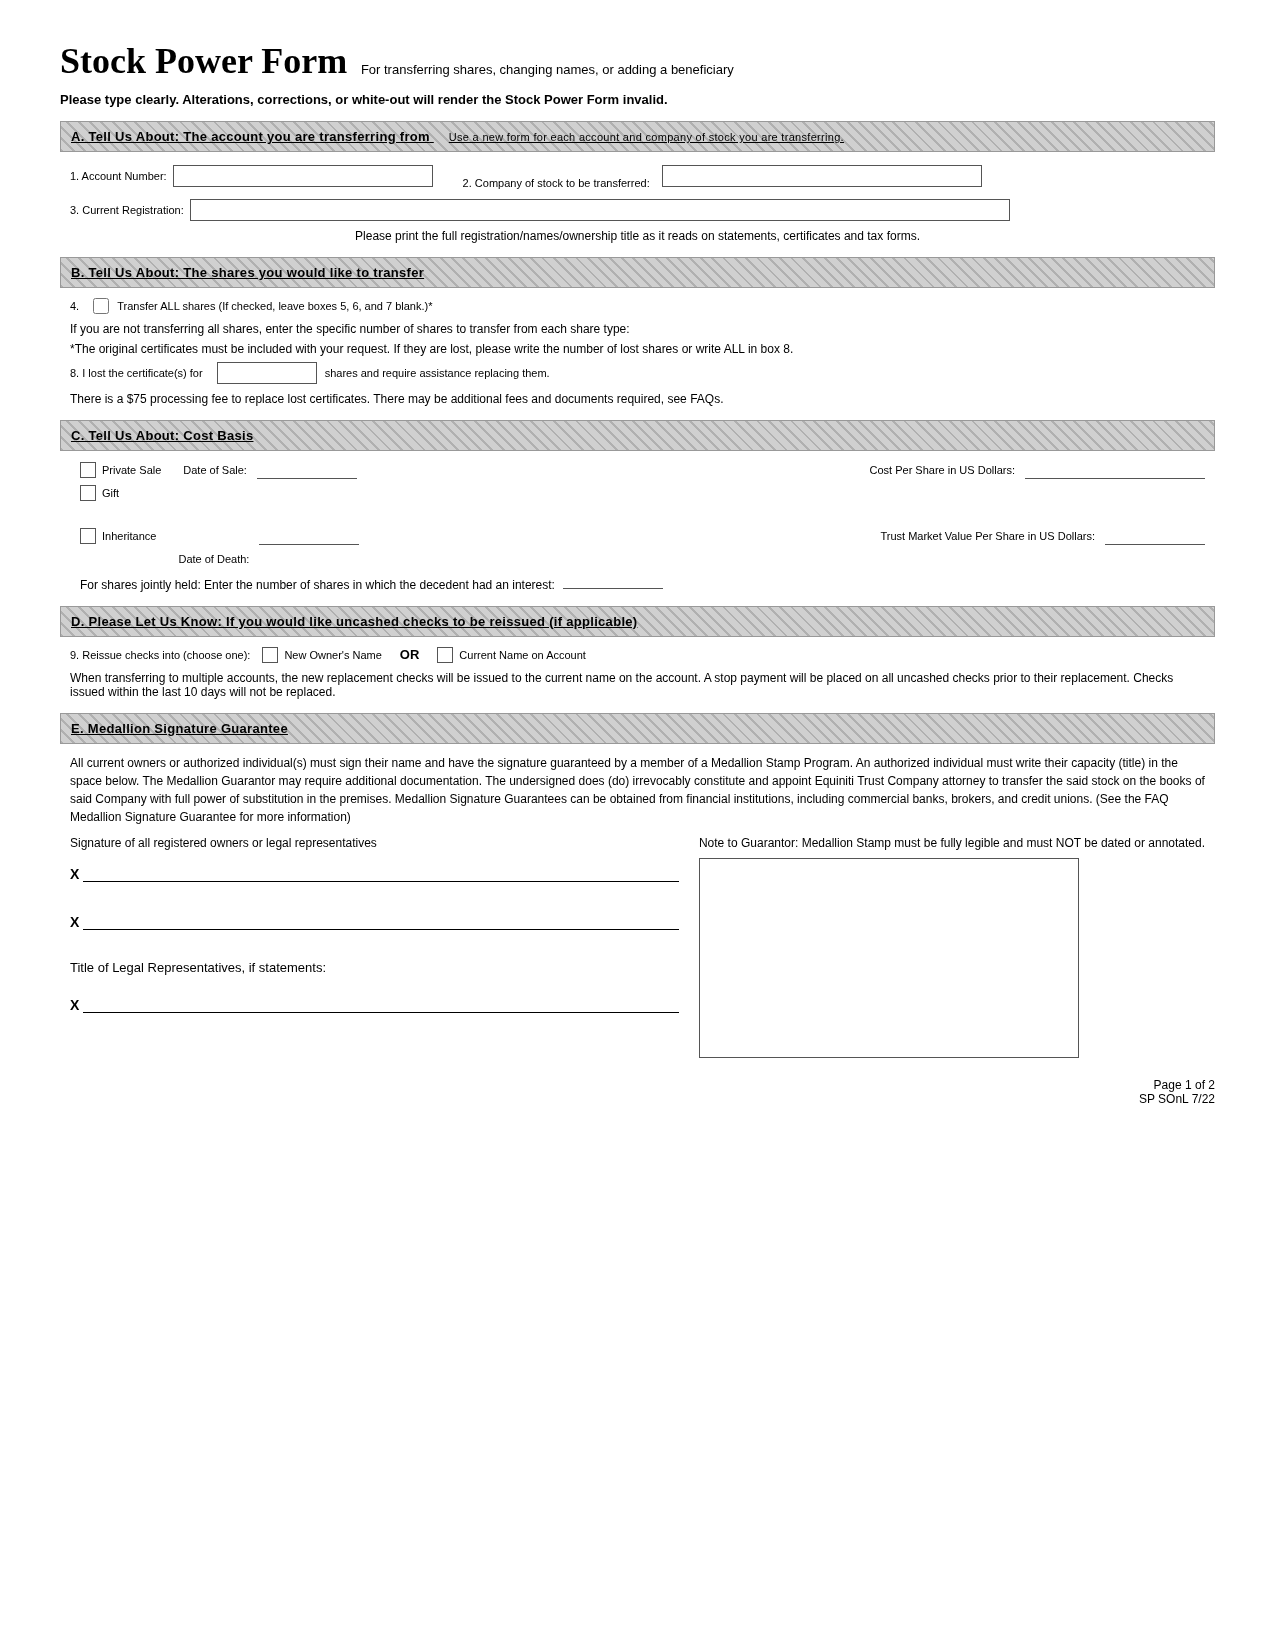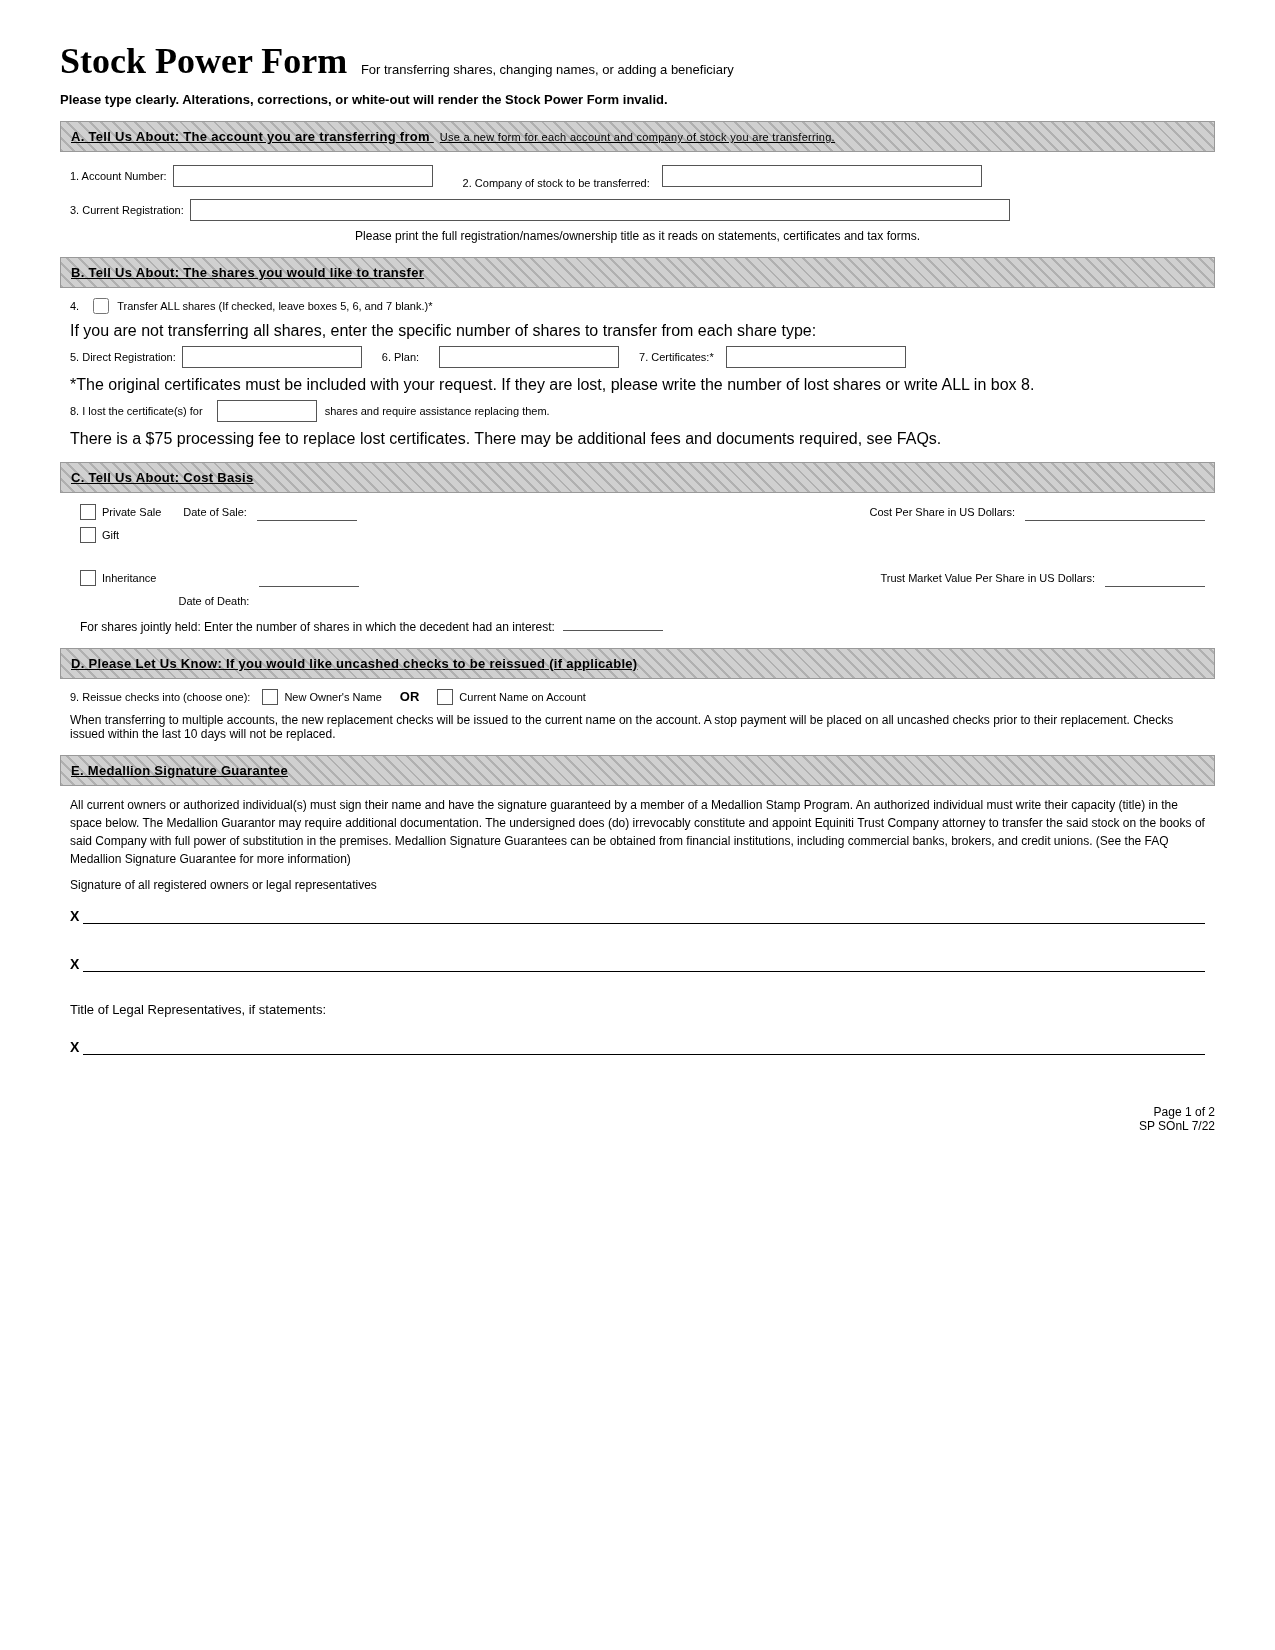--- a/index.html
+++ b/index.html
@@ -76,21 +76,21 @@
       text-align: center;
       font-size: 12px;
       margin-bottom: 8px;
       margin-top: 2px;
     }
     .row-gap { margin-right: 20px; }
     .section-body {
       padding: 0 10px;
     }
     .note-text {
-      font-size: 16px;
+      font-size: 12px;
       margin-bottom: 6px;
     }
     .small-text { font-size: 12px; }
     .underline-field {
       border: none;
       border-bottom: 1px solid #555;
       height: 18px;
       display: inline-block;
       background: transparent;
     }
@@ -164,21 +164,21 @@
 <div class="title-row">
   <h1 class="main-title">Stock Power Form</h1>
   <span class="title-subtitle">For transferring shares, changing names, or adding a beneficiary</span>
 </div>
 
 <p class="warning-text">Please type clearly. Alterations, corrections, or white-out will render the Stock Power Form invalid.</p>
 
 <div class="section-block">
   <div class="section-header">
     <span>A. Tell Us About: The account you are transferring from</span>
-    <span style="font-weight:normal; font-size:11px; margin-left:6px; text-decoration:none;">Use a new form for each account and company of stock you are transferring.</span>
+    <span style="font-weight:normal; font-size:11px; margin-left:15px; text-decoration:none;">Use a new form for each account and company of stock you are transferring.</span>
   </div>
   <div class="section-body">
     <div class="form-row">
       <span class="form-label">1. Account Number:</span>
       <div class="form-input input-wide"></div>
       <span style="margin-left:30px;"></span>
       <span class="form-label" style="white-space:pre-line; line-height:1.3;">
         <span>2. Company of stock to be transferred:</span>
       </span>
       <div class="form-input" style="width:320px; margin-left:6px;"></div>
@@ -193,28 +193,20 @@
 
 <div class="section-block">
   <div class="section-header">B. Tell Us About: The shares you would like to transfer</div>
   <div class="section-body">
     <div class="form-row">
       <span class="form-label">4.</span>
       <input type="checkbox" style="width: 16px; height: 16px; margin: 0px 8px; border: 1px solid rgb(85, 85, 85);">
       <span class="form-label">Transfer ALL shares (If checked, leave boxes 5, 6, and 7 blank.)*</span>
     </div>
     <p class="note-text">If you are not transferring all shares, enter the specific number of shares to transfer from each share type:</p>
-    <div class="form-row">
-      <span class="form-label">5. Direct Registration:</span>
-      <div class="form-input input-medium"></div>
-      <span class="form-label row-gap" style="margin-left:20px;">6. Plan:</span>
-      <div class="form-input input-medium"></div>
-      <span class="form-label" style="margin-left:20px;">7. Certificates:*</span>
-      <div class="form-input input-medium" style="margin-left:6px;"></div>
-    </div>
     <p class="note-text">*The original certificates must be included with your request. If they are lost, please write the number of lost shares or write ALL in box 8.</p>
     <div class="form-row">
       <span class="form-label">8. I lost the certificate(s) for</span>
       <div class="form-input input-small" style="margin: 0 8px;"></div>
       <span class="form-label">shares and require assistance replacing them.</span>
     </div>
     <p class="note-text">There is a $75 processing fee to replace lost certificates. There may be additional fees and documents required, see FAQs.</p>
   </div>
 </div>
 
@@ -285,20 +277,24 @@
             <span class="sig-x">X</span>
             <div class="sig-underline"></div>
           </div>
           <p class="title-rep">Title of Legal Representatives, if statements:</p>
           <div class="sig-line">
             <span class="sig-x">X</span>
             <div class="sig-underline"></div>
           </div>
         </div>
       </div>
+      <div style="display:flex;flex-direction:column;">
+        <p class="note-to-guarantor">Note to Guarantor: Medallion Stamp must be fully legible and must NOT be dated or annotated.</p>
+        <div class="signature-right"></div>
+      </div>
     </div>
   </div>
 </div>
 
 <div class="page-footer">
   <div>Page 1 of 2</div>
   <div>SP SOnL 7/22</div>
 </div>
 
 </body></html>

